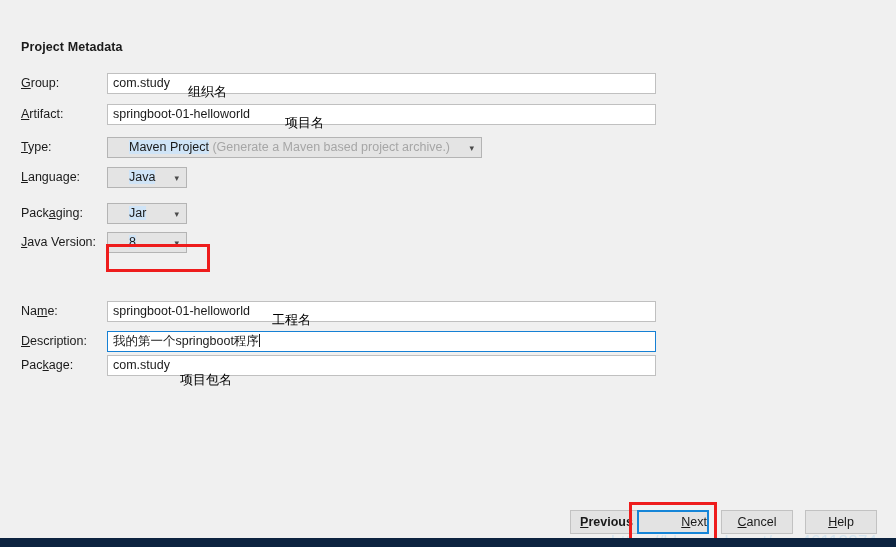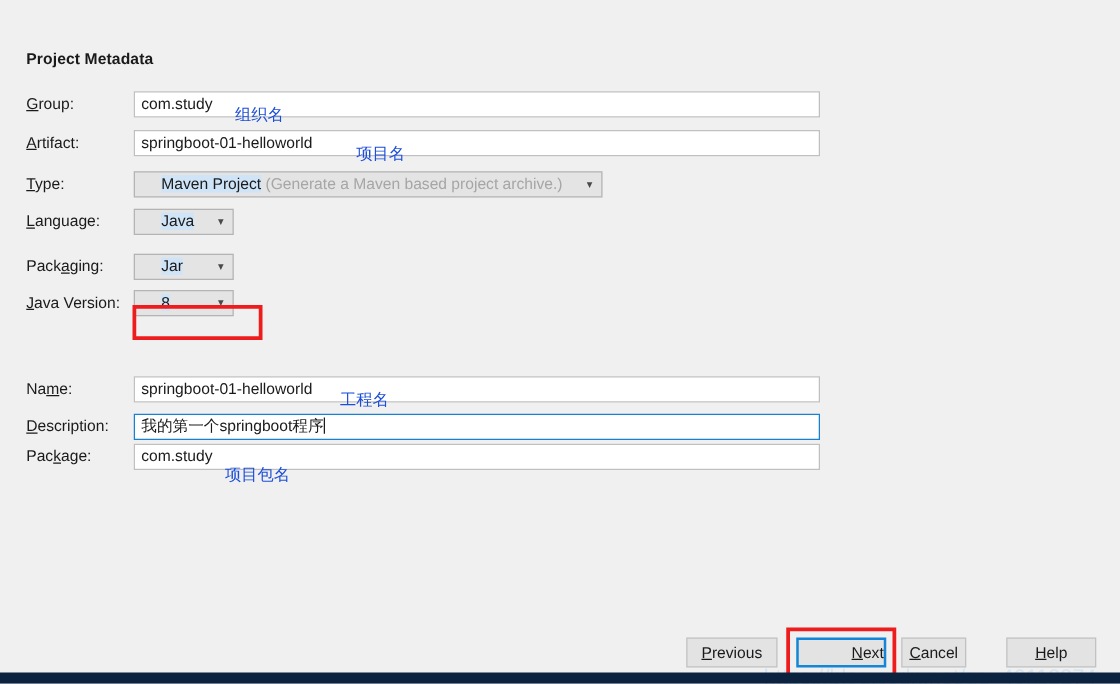--- a/index.html
+++ b/index.html
@@ -102,21 +102,21 @@
     position: absolute; right: 7px; top: 0; line-height: 20px;
     font-size: 9px; color: #4a4a4a;
     font-family: "DejaVu Sans", sans-serif;
   }
   .combo.small { width: 80px; }
   .combo.type  { width: 375px; }
 
   
   .anno {
     position: absolute;
-    color: #1d4ed8; font-size: 13px;
+    color: #000000; font-size: 13px;
     font-family: "DejaVu Sans", sans-serif;
     white-space: nowrap;
   }
   .redbox {
     position: absolute;
     border: 3px solid #ee1c1c;
     pointer-events: none;
   }
 
   
@@ -218,27 +218,27 @@
 
     <div class="row" style="top:335px;">
       <div class="lbl"><span>Pac</span><u>k</u><span>age:</span></div>
       <div class="field wide">com.study</div>
     </div>
     <div class="anno" style="left:180px; top:351px;">项目包名</div>
 
     <div class="watermark">https://blog.csdn.net/qq_46112274</div>
 
     <div style="position:absolute; left:0; top:490px; width:896px; height:26px;">
-      <div class="btn" style="left:549px; width:73px;">
+      <div class="btn" style="left:570px; width:73px;font-weight:bold;">
           <span><u>P</u><span>revious</span></span>
         </div>
       <div class="btn primary" style="left:637px; width:72px;">
           <span><u>N</u><span>ext</span></span>
         </div>
-      <div class="btn" style="left:721px; width:52px;">
+      <div class="btn" style="left:721px; width:72px;">
           <span><u>C</u><span>ancel</span></span>
         </div>
       <div class="btn" style="left:805px; width:72px;">
           <span><u>H</u><span>elp</span></span>
         </div>
     </div>
     <div class="redbox" style="left:629px; top:482px; width:88px; height:41px;"></div>
 
   </div>
 

